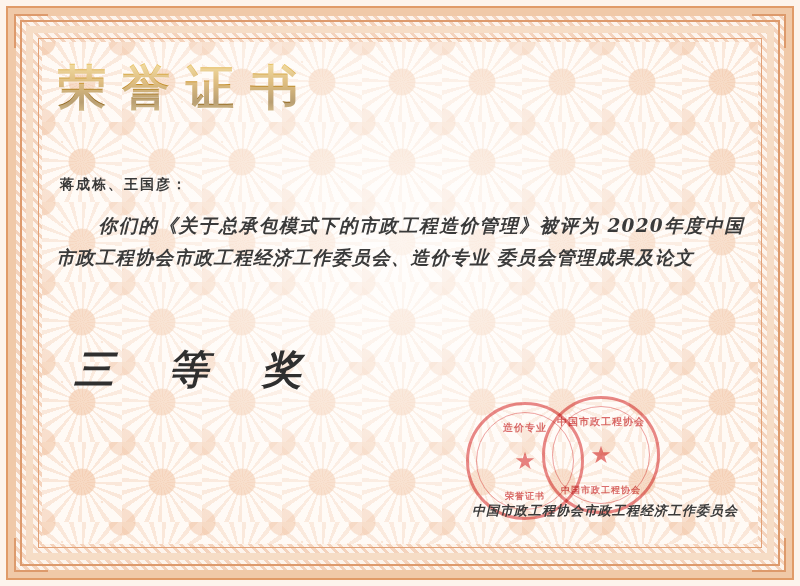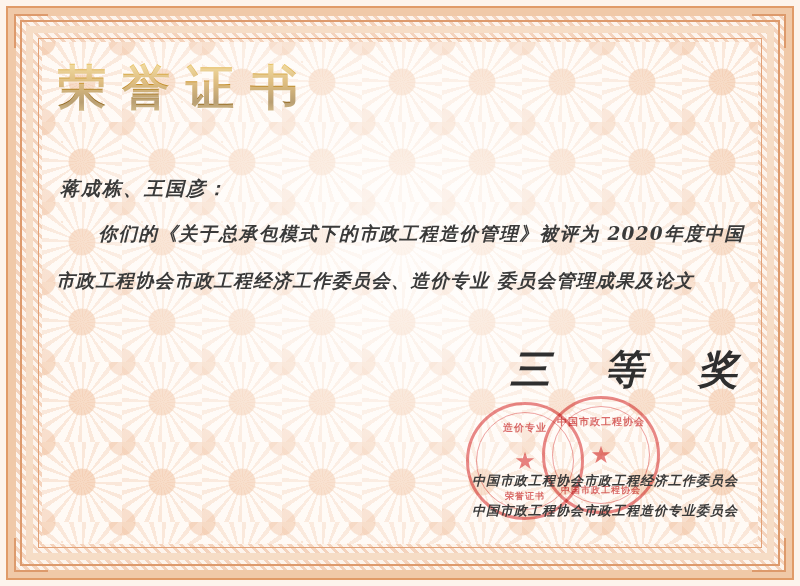--- a/index.html
+++ b/index.html
@@ -125,48 +125,47 @@
     -webkit-text-fill-color: transparent;
     text-shadow: 0 1px 0 rgba(255,255,255,0.4);
     white-space: nowrap;
   }
 
   .salutation {
     position: absolute;
     top: 134px;
     left: 18px;
     font-family: "DejaVu Serif", "Liberation Serif", serif;
-    font-size: 19px;
+    font-size: 14px;
     font-weight: bold;
     color: #3a3a3a;
     letter-spacing: 2px;
-    font-style: italic;
   }
 
   .body-text {
     position: absolute;
     top: 168px;
     left: 14px;
     right: 14px;
     font-family: "DejaVu Serif", "Liberation Serif", serif;
     font-size: 18.5px;
     font-weight: bold;
-    line-height: 47px;
+    line-height: 32px;
     color: #3a3a3a;
     letter-spacing: 1.2px;
     text-align: justify;
     font-style: italic;
   }
   .body-text .indent { display: inline-block; width: 42px; }
 
   .award {
     position: absolute;
     top: 300px;
     left: 12px; right: 0;
-    text-align: right;
+    text-align: left;
     font-family: "DejaVu Serif", "Liberation Serif", serif;
     font-size: 40px;
     font-weight: bold;
     letter-spacing: 20px;
     text-indent: 20px;
     color: #2f2f2f;
     font-style: italic;
   }
 
   .signature {
@@ -258,21 +257,20 @@
       <div class="body-text">
         <span class="indent"></span><span>你们的《关于总承包模式下的市政工程造价管理》被评为</span>
         <span>2020年度中国市政工程协会市政工程经济工作委员会、造价专业</span>
         <span>委员会管理成果及论文</span>
       </div>
 
       <div class="award">三 等 奖</div>
 
       <div class="signature">
         <div>中国市政工程协会市政工程经济工作委员会</div>
-        <div>中国市政工程协会市政工程造价专业委员会</div>
       </div>
 
       <div class="seal seal-a">
         <div class="seal-inner"></div>
         <div class="seal-text-top">造价专业</div>
         <div class="seal-star">★</div>
         <div class="seal-text-bottom">荣誉证书</div>
       </div>
 
       <div class="seal seal-b">

